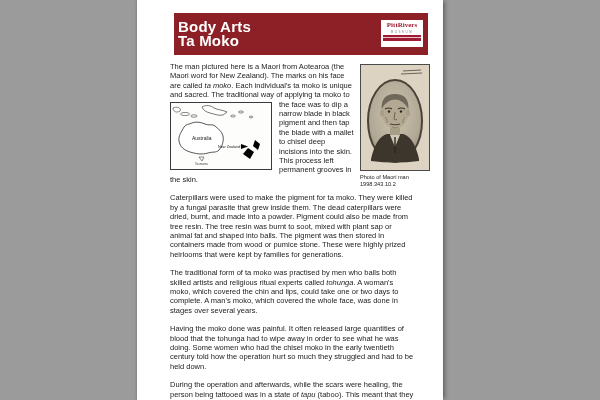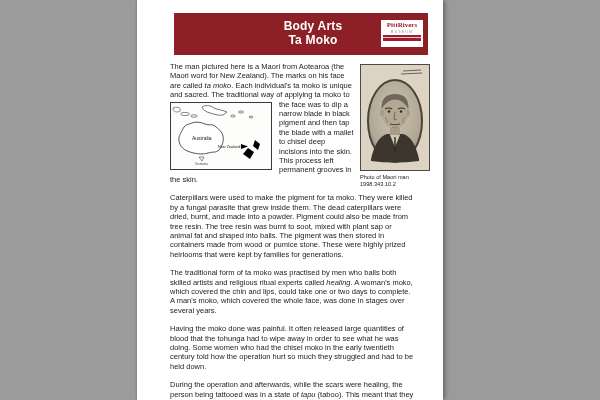--- a/index.html
+++ b/index.html
@@ -11,23 +11,23 @@
   .page{
     position:absolute;left:137px;top:0;width:306px;height:400px;
     background:#ffffff;
     box-shadow:3px 0 4px -1px rgba(0,0,0,.35), -1px 0 2px rgba(0,0,0,.15);
   }
   .banner{
     position:absolute;left:37px;top:13px;width:254px;height:42px;
     background:#8d2026;
   }
   .banner-title{
-    position:absolute;left:12px;top:7px;width:100%;
-    text-align:center;color:#ffffff;font-weight:bold;
-    font-size:12px;line-height:13.5px;letter-spacing:.2px;
+    position:absolute;left:4px;top:7px;width:100%;
+    color:#ffffff;font-weight:bold;
+    font-size:15px;line-height:13.5px;letter-spacing:.2px;
   }
   .logo{
     position:absolute;top:7px;right:5px;width:42px;height:27px;
     background:#ffffff;display:flex;flex-direction:column;align-items:center;
     box-sizing:border-box;padding-top:2px;margin-left:24px;
   }
   .logo-name{
     font-family:"Liberation Serif", serif;font-weight:bold;
     font-size:7px;line-height:7px;color:#9e1b32;white-space:nowrap;
   }
@@ -146,18 +146,18 @@
           <path d="M77,45 L83,49 L79,56 L72,51 Z" fill="#000"></path>
           <polygon points="70,41 77,43.5 70,46" fill="#000"></polygon>
 
           <text x="21" y="37" font-size="5" fill="#222" font-family="Liberation Sans, sans-serif">Australia</text>
           <text x="47" y="45" font-size="3.8" fill="#222" font-family="Liberation Sans, sans-serif">New Zealand</text>
           <text x="24" y="62" font-size="3" fill="#444" font-family="Liberation Sans, sans-serif">Tasmania</text>
         </svg>
         </span><span><span>to dip a narrow blade in black pigment and then tap the blade with a mallet to chisel deep incisions into the skin. This process left permanent grooves in the skin.</span></span></p>
 
     <p><span>Caterpillars were used to make the pigment for ta moko. They were killed by a fungal parasite that grew inside them. The dead caterpillars were dried, burnt, and made into a powder.  Pigment could also be made from tree resin.  The tree resin was burnt to soot, mixed with plant sap or animal fat and shaped into balls.  The pigment was then stored in containers made from wood or pumice stone. These were highly prized heirlooms that were kept by families for generations.</span></p>
-    <p><span>The traditional form of ta moko was practised by men who balls both skilled artists and religious ritual experts called </span><em>healing</em><span>.  A woman's moko, which covered the chin and lips, could take one or two days to complete. A man's moko, which covered the whole face, was done in stages over several years.</span></p>
+    <p><span>The traditional form of ta moko was practised by men who balls both skilled artists and religious ritual experts called </span><em>tohunga</em><span>.  A woman's moko, which covered the chin and lips, could take one or two days to complete. A man's moko, which covered the whole face, was done in stages over several years.</span></p>
     <p><span>Having the moko done was painful. It often released large quantities of blood that the tohunga had to wipe away in order to see what he was doing. Some women who had the chisel moko in the early twentieth century told how the operation hurt so much they struggled and had to be held down.</span></p>
     <p><span>During the operation and afterwards, while the scars were healing, the person being tattooed was in a state of </span><em>tapu</em><span> (taboo). This meant that they were prohibited from looking in the mirror, from sexual activity, and from washing the affected area. They were told that their moko would fade away if they did these things. They were also forbidden to touch their own food. This was to prevent infection, as it was</span></p>
 
   </div>
 </div>
 
 </body></html>

